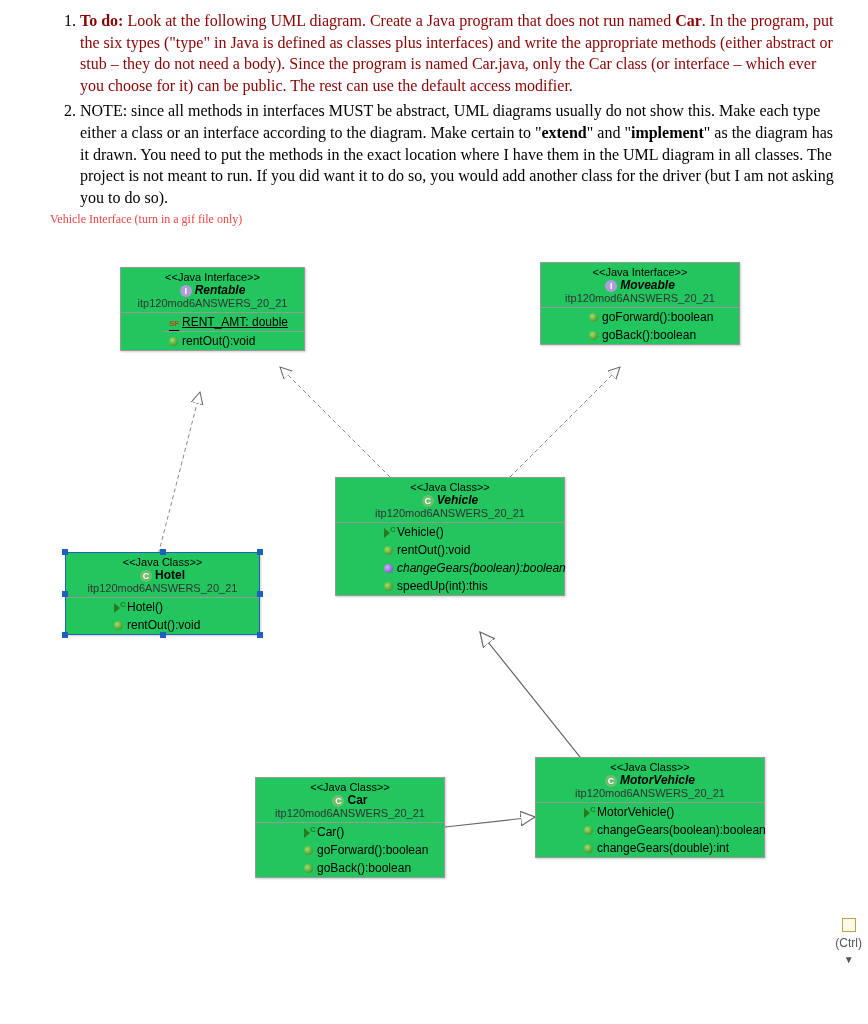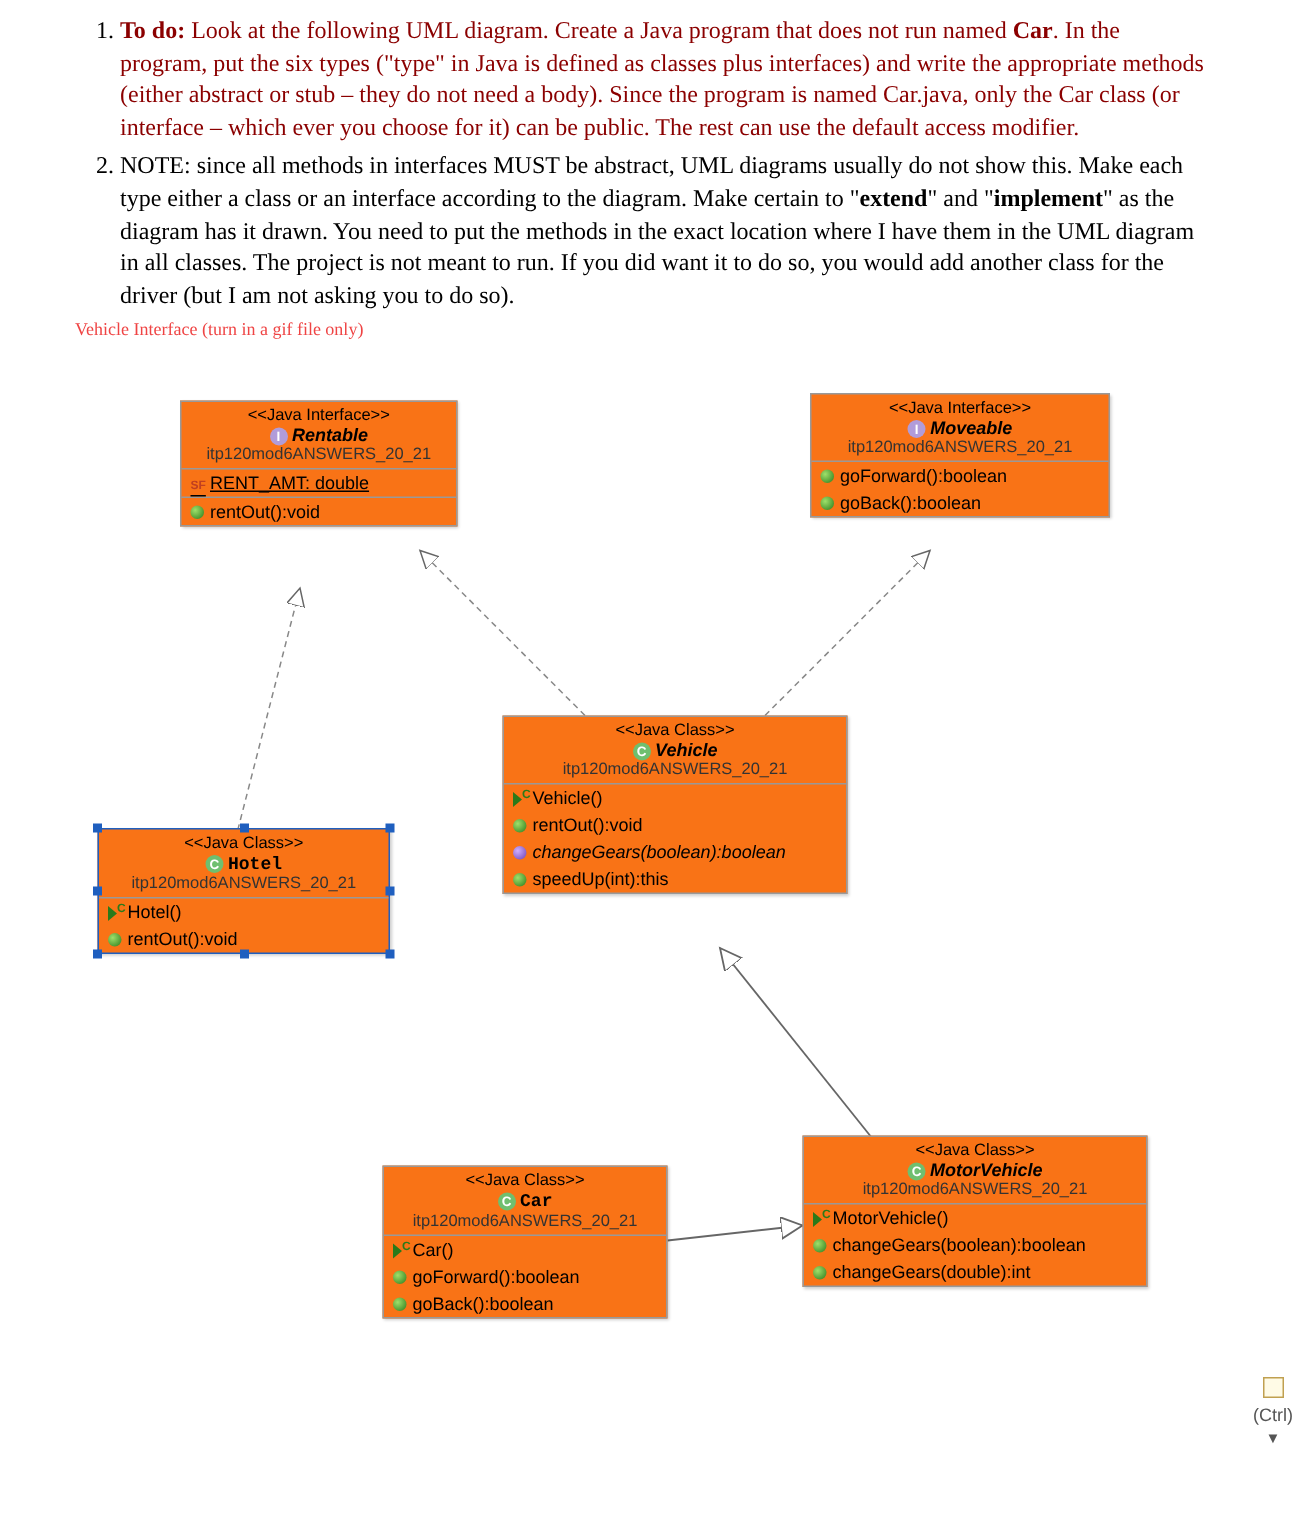--- a/index.html
+++ b/index.html
@@ -1,31 +1,31 @@
 <!DOCTYPE html>
 <html><head>
 <meta charset="utf-8">
 <style>
   * { box-sizing: border-box; margin: 0; padding: 0; }
   body { font-family: "Times New Roman", serif; font-size: 16px; background: #fff; width: 868px; }
-  .content { padding: 10px 60px 10px 50px; }
+  .content { padding: 10px 28px 10px 50px; }
   ol { list-style: decimal; padding-left: 30px; }
   ol li { margin-bottom: 4px; line-height: 1.35; }
   .maroon { color: #8b0000; }
   .bold { font-weight: bold; }
   .blue-heading { color: #ef4444; font-weight: normal; font-size: 12px; margin-top: 4px; }
   .diagram-area { position: relative; width: 820px; height: 720px; margin-top: 20px; font-family: Arial, sans-serif; font-size: 12px; }
-  .uml-box { position: absolute; background: #f97316; border: 1px solid #999; box-shadow: 1px 1px 2px rgba(0,0,0,0.2); }
+  .uml-box { position: absolute; background: #22c55e; border: 1px solid #999; box-shadow: 1px 1px 2px rgba(0,0,0,0.2); }
   .uml-box.selected { border: 1px solid #1f5fbf; }
   .uml-header { text-align: center; border-bottom: 1px solid #999; padding: 3px 6px; }
   .uml-stereotype { font-size: 11px; }
   .uml-title { font-weight: bold; font-style: italic; }
-  .uml-title.class { font-style: normal; font-family: Liberation Mono, monospace; }
+  .uml-title.class { font-style: normal; }
   .uml-package { font-size: 11px; color: #333; }
-  .uml-attrs, .uml-ops { border-bottom: 1px solid #999; }
+  .uml-attrs, .uml-ops { border-bottom: 1px solid #999; margin-left: 42px; }
   .uml-ops:last-child, .uml-attrs:last-child { border-bottom: none; }
   .uml-row { padding: 2px 6px; display: flex; align-items: center; gap: 4px; white-space: nowrap; }
   .uml-row.static { text-decoration: underline; }
   .uml-row.abstract { font-style: italic; }
   .bullet { width: 9px; height: 9px; border-radius: 50%; background: radial-gradient(circle at 35% 35%, #9fe06a, #2a7a1a); flex-shrink: 0; display: inline-block; }
   .bullet.purple { background: radial-gradient(circle at 35% 35%, #d0afff, #6a3fb3); }
   .bullet.ctor { background: none; border-radius: 0; position: relative; }
   .bullet.ctor::before { content: ""; position: absolute; left: 0; top: 0; border-left: 6px solid #2a7a1a; border-top: 5px solid transparent; border-bottom: 5px solid transparent; }
   .bullet.ctor::after { content: "C"; position: absolute; left: 6px; top: -3px; font-size: 8px; color: #2a7a1a; font-weight: bold; }
   .bullet.sf { background: none; border-radius: 0; }

